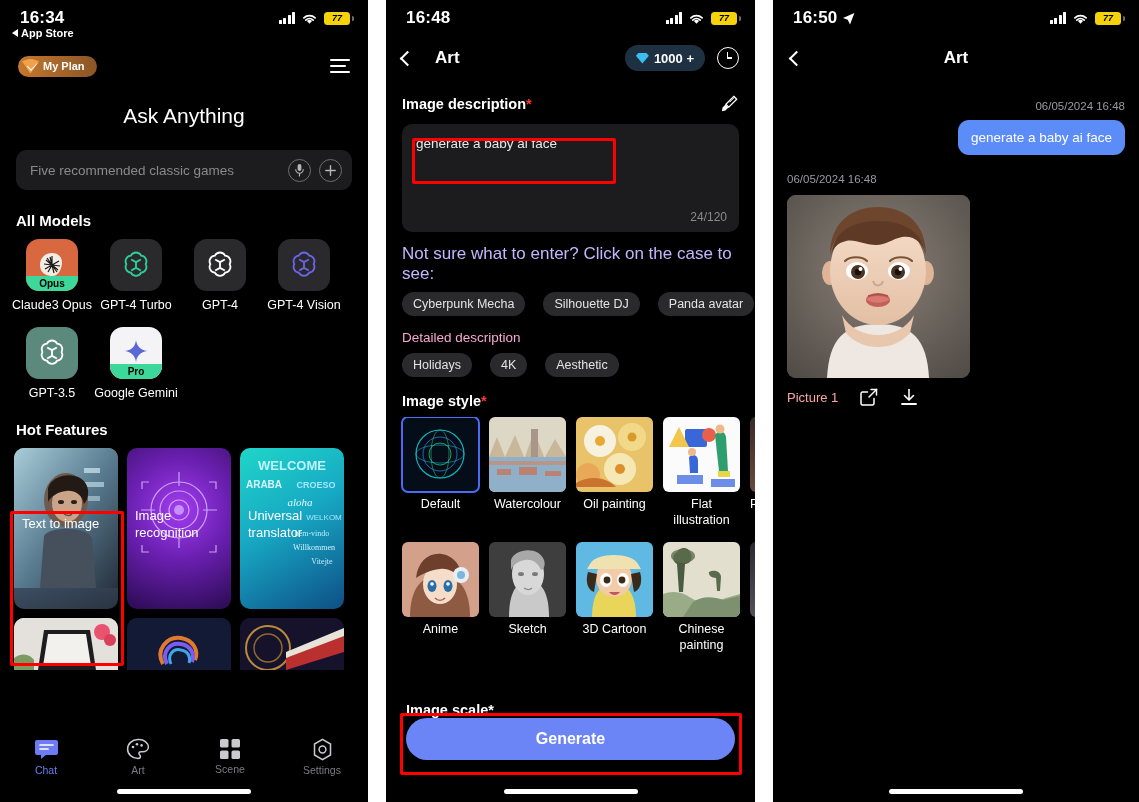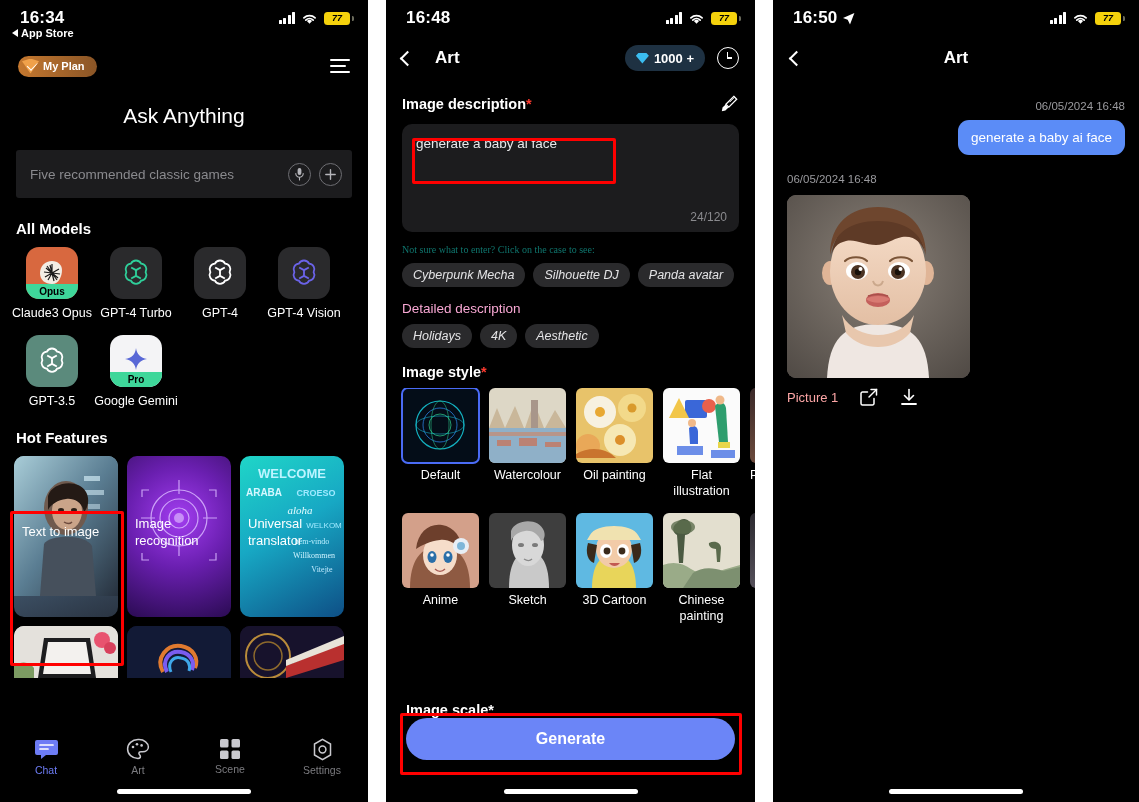--- a/index.html
+++ b/index.html
@@ -72,21 +72,21 @@
     display:flex;align-items:flex-start;justify-content:center;
   }
   .myplan .gem::after{content:'';display:block;width:9px;height:5px;border-left:1.6px solid #fff;border-bottom:1.6px solid #fff;transform:rotate(-45deg) translate(1px,1px);margin-top:3px;}
   .myplan span { color:#fff; font-size:11px; font-weight:bold; }
   .hamburger { width: 20px; display:flex;flex-direction:column;gap:4px; cursor:pointer;}
   .hamburger i { display:block; height:2px; background:#fff; border-radius:1px; }
   .hamburger i:nth-child(2){width:16px;}
 
   .ask-title { text-align:center; font-size: 21px; color:#fff; font-weight:500; margin-top: 18px; }
   .searchbar {
-    margin: 22px 16px 0 16px; height: 48px; background:#1c1c1e; border-radius: 3px;
+    margin: 22px 16px 0 16px; height: 40px; background:#1c1c1e; border-radius: 11px;
     display:flex; align-items:center; padding: 0 10px 0 14px; justify-content: space-between;
   }
   .searchbar .ph { color:#8a8a8e; font-size:13.5px; }
   .sb-icons { display:flex; gap:8px; align-items:center;}
   .circ-ico { width:23px;height:23px;border-radius:50%;border:1.3px solid #6e6e73; display:flex;align-items:center;justify-content:center;}
   .circ-ico svg { display:block; }
 
   .sec-title { color:#fff; font-size:15px; font-weight:600; margin: 22px 0 10px 16px; }
   .models { display:flex; padding: 0 10px; gap: 0; }
   .model { width: 84px; display:flex; flex-direction:column; align-items:center; }
@@ -132,22 +132,22 @@
   .clock-ico::after{content:'';position:absolute;left:9px;top:9px;width:5px;height:1.6px;background:#fff;}
 
   .field-label { color:#fff; font-size:14.5px; font-weight:600; padding: 14px 16px 0 16px; display:flex;align-items:center;justify-content:space-between;}
   .req { color:#ff3b30; }
   .textarea {
     margin: 10px 16px 0 16px; background:#1c1c1e; border-radius:10px; height:108px;
     position:relative; padding: 12px 14px;
   }
   .ta-text { color:#e8e8ea; font-size:13.5px; }
   .ta-count { position:absolute; right:12px; bottom:8px; color:#8a8a8e; font-size:12px;}
-  .hint { color:#0f766e; font-size:10px; padding: 12px 16px 0 16px; font-family: Liberation Serif, serif; }
-  .chips { display:flex; gap:8px; padding: 8px 16px 0 16px; flex-wrap:nowrap;font-style:italic;}
+  .hint { color:#c4b5fd; font-size:17px; padding: 12px 16px 0 16px; }
+  .chips { display:flex; gap:18px; padding: 8px 16px 0 16px; flex-wrap:nowrap;}
   .chip { background:#2a2a2c; color:#e3e3e5; font-size:12.5px; border-radius:13px; padding: 5px 11px; white-space:nowrap;}
   .sub-label { color:#f9a8d4; font-size:13.5px; padding: 14px 16px 0 16px;}
   .styles-row { display:flex; gap:10px; padding: 0 16px; margin-top: 8px; overflow:hidden;}
   .style-cell { width:77px; flex:0 0 auto;}
   .style-thumb { width:77px;height:75px;border-radius:6px;overflow:hidden;position:relative;}
   .style-thumb.sel { outline:2.5px solid #4a6bf5; outline-offset:-1px;}
   .style-name { color:#fff; font-size:12.5px; text-align:center; line-height:16px; margin-top:4px;}
   .partial { width:14px; overflow:hidden; flex:0 0 auto;}
 
   .gen-wrap { position:absolute; left:0; right:0; bottom: 42px; padding: 0 20px; }

